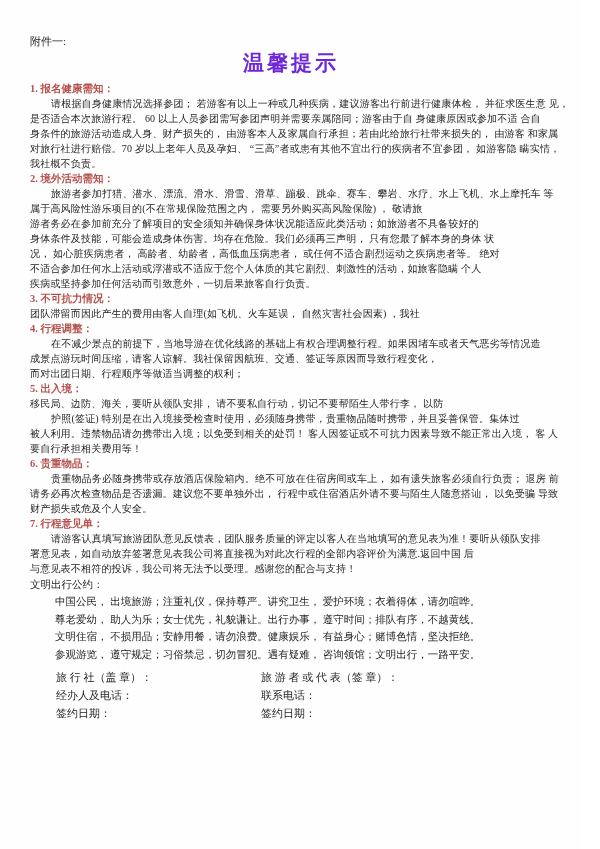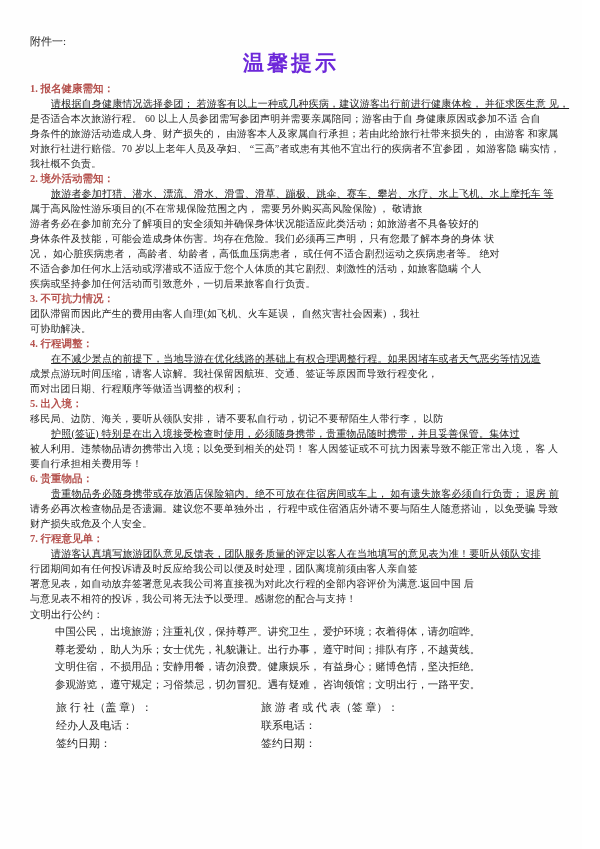--- a/index.html
+++ b/index.html
@@ -39,21 +39,20 @@
     white-space: nowrap;
   }
   .body-line {
     font-size: 10px;
     line-height: 15px;
     letter-spacing: 0.2px;
     white-space: nowrap;
   }
   .body-line.indent {
     text-indent: 21px;
-    text-decoration: underline;
   }
   .convention-heading {
     font-size: 10.5px;
     line-height: 17px;
     white-space: nowrap;
   }
   .conv-line {
     font-size: 10.5px;
     line-height: 17.5px;
     text-indent: 25px;
@@ -97,37 +96,35 @@
       <div class="sec-heading">2. 境外活动需知：</div>
       <div class="body-line indent">旅游者参加打猎、潜水、漂流、滑水、滑雪、滑草、蹦极、跳伞、赛车、攀岩、水疗、水上飞机、水上摩托车 等</div>
       <div class="body-line">属于高风险性游乐项目的(不在常规保险范围之内， 需要另外购买高风险保险) ， 敬请旅</div>
       <div class="body-line">游者务必在参加前充分了解项目的安全须知并确保身体状况能适应此类活动；如旅游者不具备较好的</div>
       <div class="body-line">身体条件及技能，可能会造成身体伤害。均存在危险。我们必须再三声明， 只有您最了解本身的身体 状</div>
       <div class="body-line">况， 如心脏疾病患者， 高龄者、幼龄者，高低血压病患者， 或任何不适合剧烈运动之疾病患者等。 绝对</div>
       <div class="body-line">不适合参加任何水上活动或浮潜或不适应于您个人体质的其它剧烈、刺激性的活动，如旅客隐瞒 个人</div>
       <div class="body-line">疾病或坚持参加任何活动而引致意外，一切后果旅客自行负责。</div>
       <div class="sec-heading">3. 不可抗力情况：</div>
       <div class="body-line">团队滞留而因此产生的费用由客人自理(如飞机、火车延误， 自然灾害社会因素) ，我社</div>
-      <div class="body-line">可协助解决。</div>
       <div class="sec-heading">4. 行程调整：</div>
       <div class="body-line indent">在不减少景点的前提下，当地导游在优化线路的基础上有权合理调整行程。如果因堵车或者天气恶劣等情况造</div>
       <div class="body-line">成景点游玩时间压缩，请客人谅解。我社保留因航班、交通、签证等原因而导致行程变化，</div>
       <div class="body-line">而对出团日期、行程顺序等做适当调整的权利；</div>
       <div class="sec-heading">5. 出入境：</div>
       <div class="body-line">移民局、边防、海关，要听从领队安排， 请不要私自行动，切记不要帮陌生人带行李， 以防</div>
       <div class="body-line indent">护照(签证) 特别是在出入境接受检查时使用，必须随身携带，贵重物品随时携带，并且妥善保管。集体过</div>
       <div class="body-line">被人利用。违禁物品请勿携带出入境；以免受到相关的处罚！ 客人因签证或不可抗力因素导致不能正常出入境， 客 人</div>
       <div class="body-line">要自行承担相关费用等！</div>
       <div class="sec-heading">6. 贵重物品：</div>
       <div class="body-line indent">贵重物品务必随身携带或存放酒店保险箱内。绝不可放在住宿房间或车上， 如有遗失旅客必须自行负责； 退房 前</div>
       <div class="body-line">请务必再次检查物品是否遗漏。建议您不要单独外出， 行程中或住宿酒店外请不要与陌生人随意搭讪， 以免受骗 导致</div>
       <div class="body-line">财产损失或危及个人安全。</div>
       <div class="sec-heading">7. 行程意见单：</div>
       <div class="body-line indent">请游客认真填写旅游团队意见反馈表，团队服务质量的评定以客人在当地填写的意见表为准！要听从领队安排</div>
-      <div class="body-line">行团期间如有任何投诉请及时反应给我公司以便及时处理，团队离境前须由客人亲自签</div>
       <div class="body-line">署意见表，如自动放弃签署意见表我公司将直接视为对此次行程的全部内容评价为满意.返回中国 后</div>
       <div class="body-line">与意见表不相符的投诉，我公司将无法予以受理。感谢您的配合与支持！</div>
     </div>
 
   <div class="convention-heading">文明出行公约：</div>
 
   <div>
       <div class="conv-line">中国公民， 出境旅游；注重礼仪，保持尊严。讲究卫生， 爱护环境；衣着得体，请勿喧哗。</div>
       <div class="conv-line">尊老爱幼， 助人为乐；女士优先，礼貌谦让。出行办事， 遵守时间；排队有序，不越黄线。</div>
       <div class="conv-line">文明住宿， 不损用品；安静用餐，请勿浪费。健康娱乐， 有益身心；赌博色情，坚决拒绝。</div>

